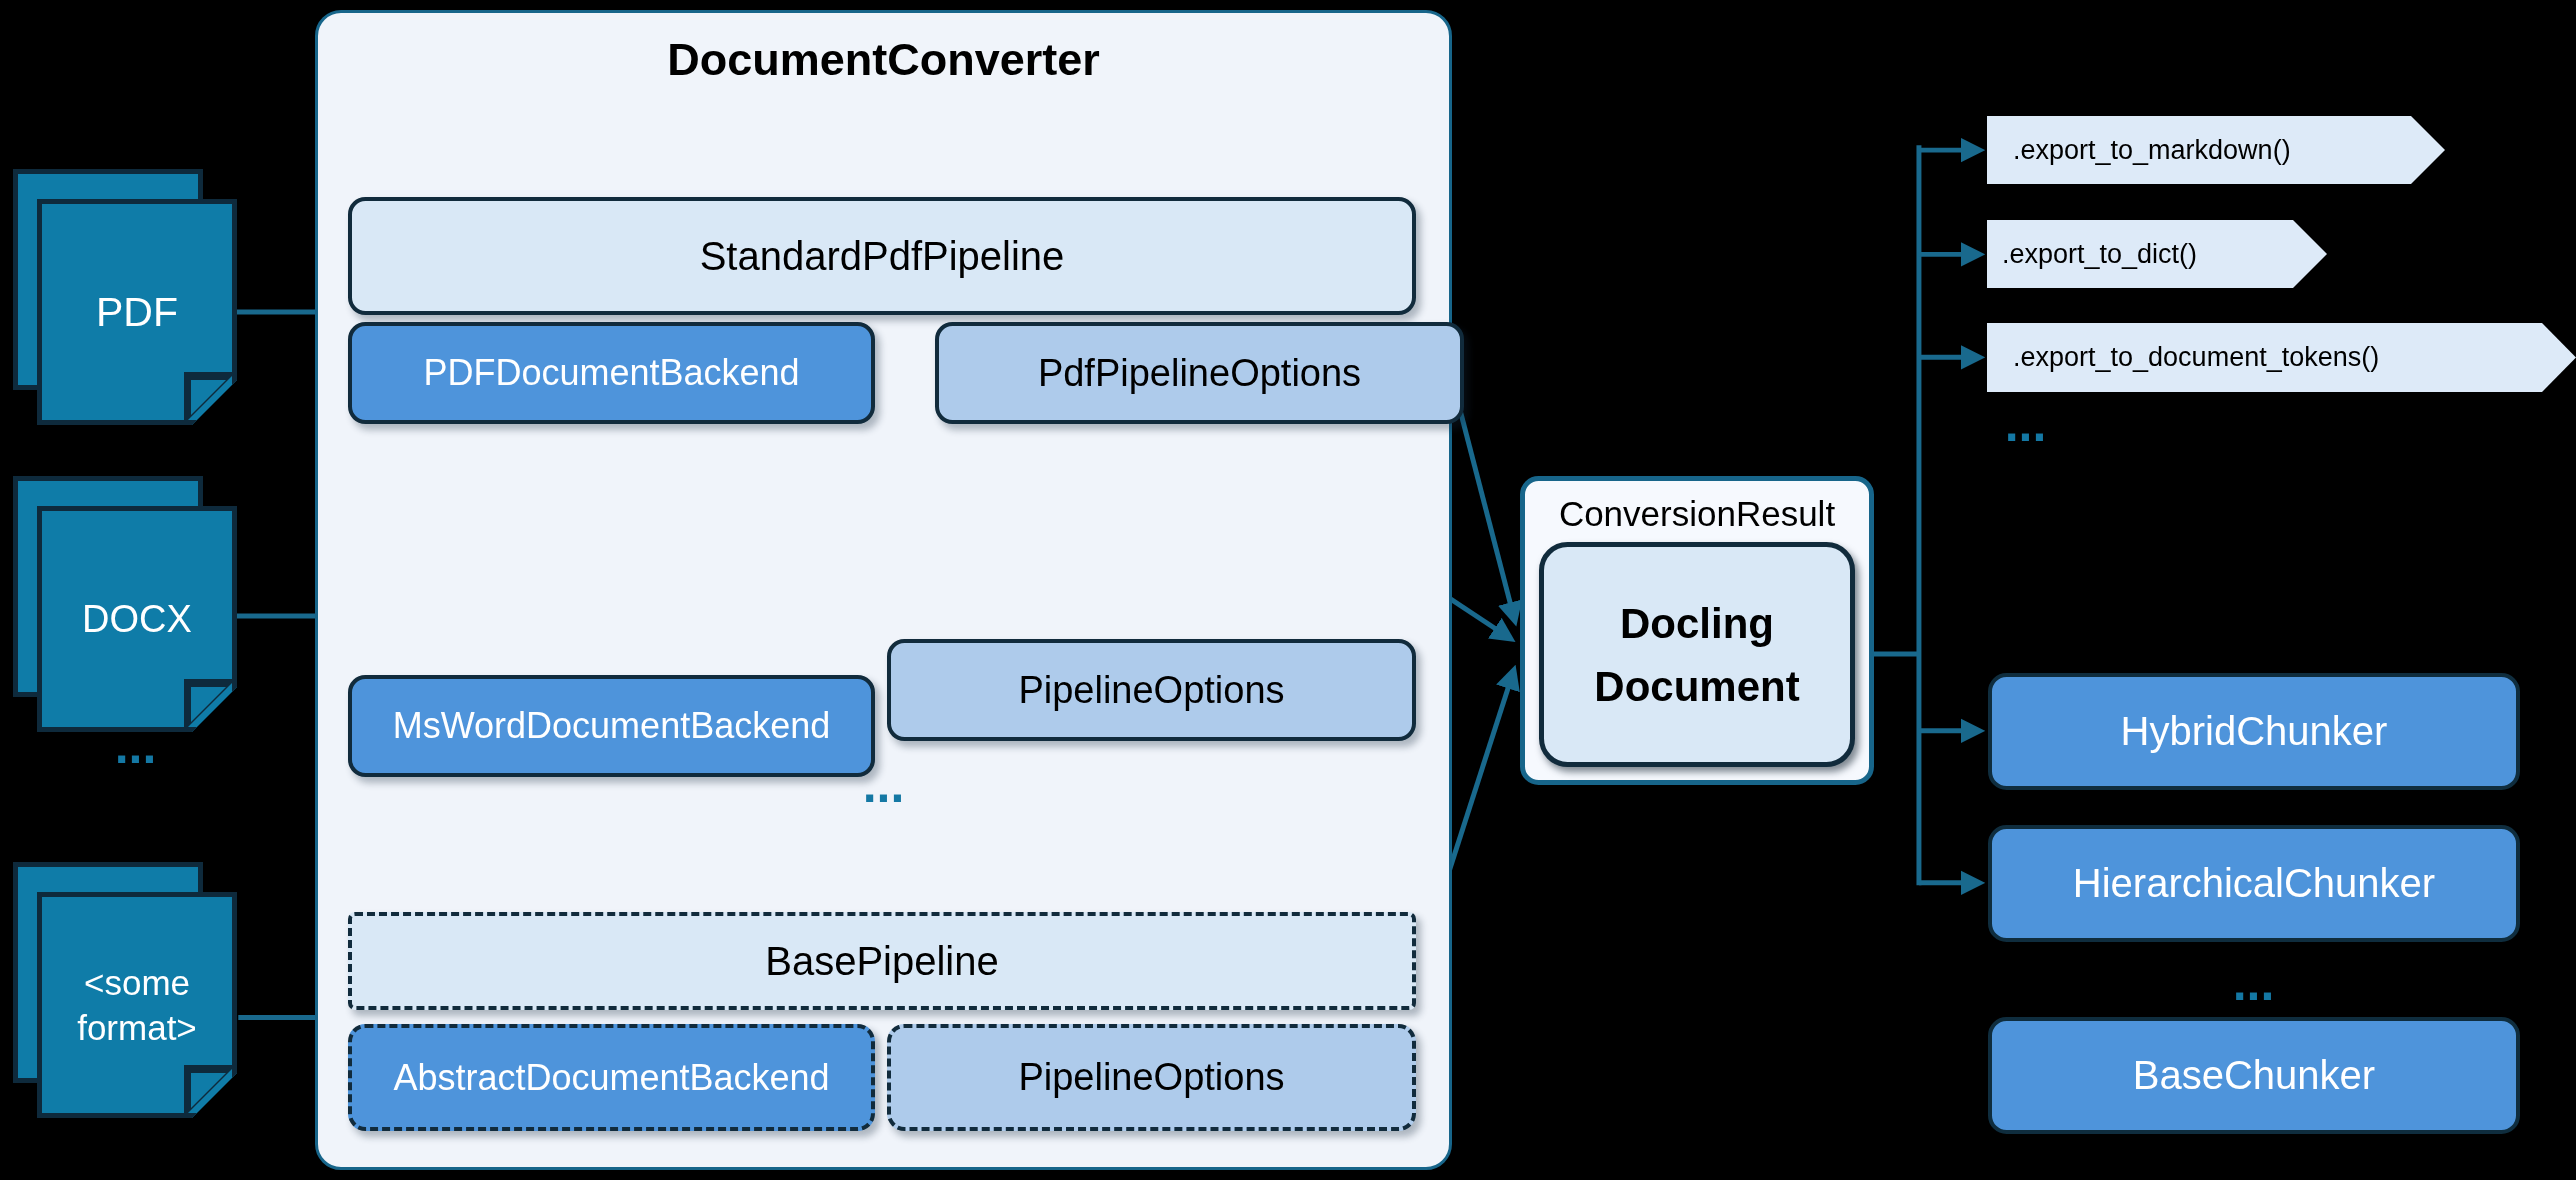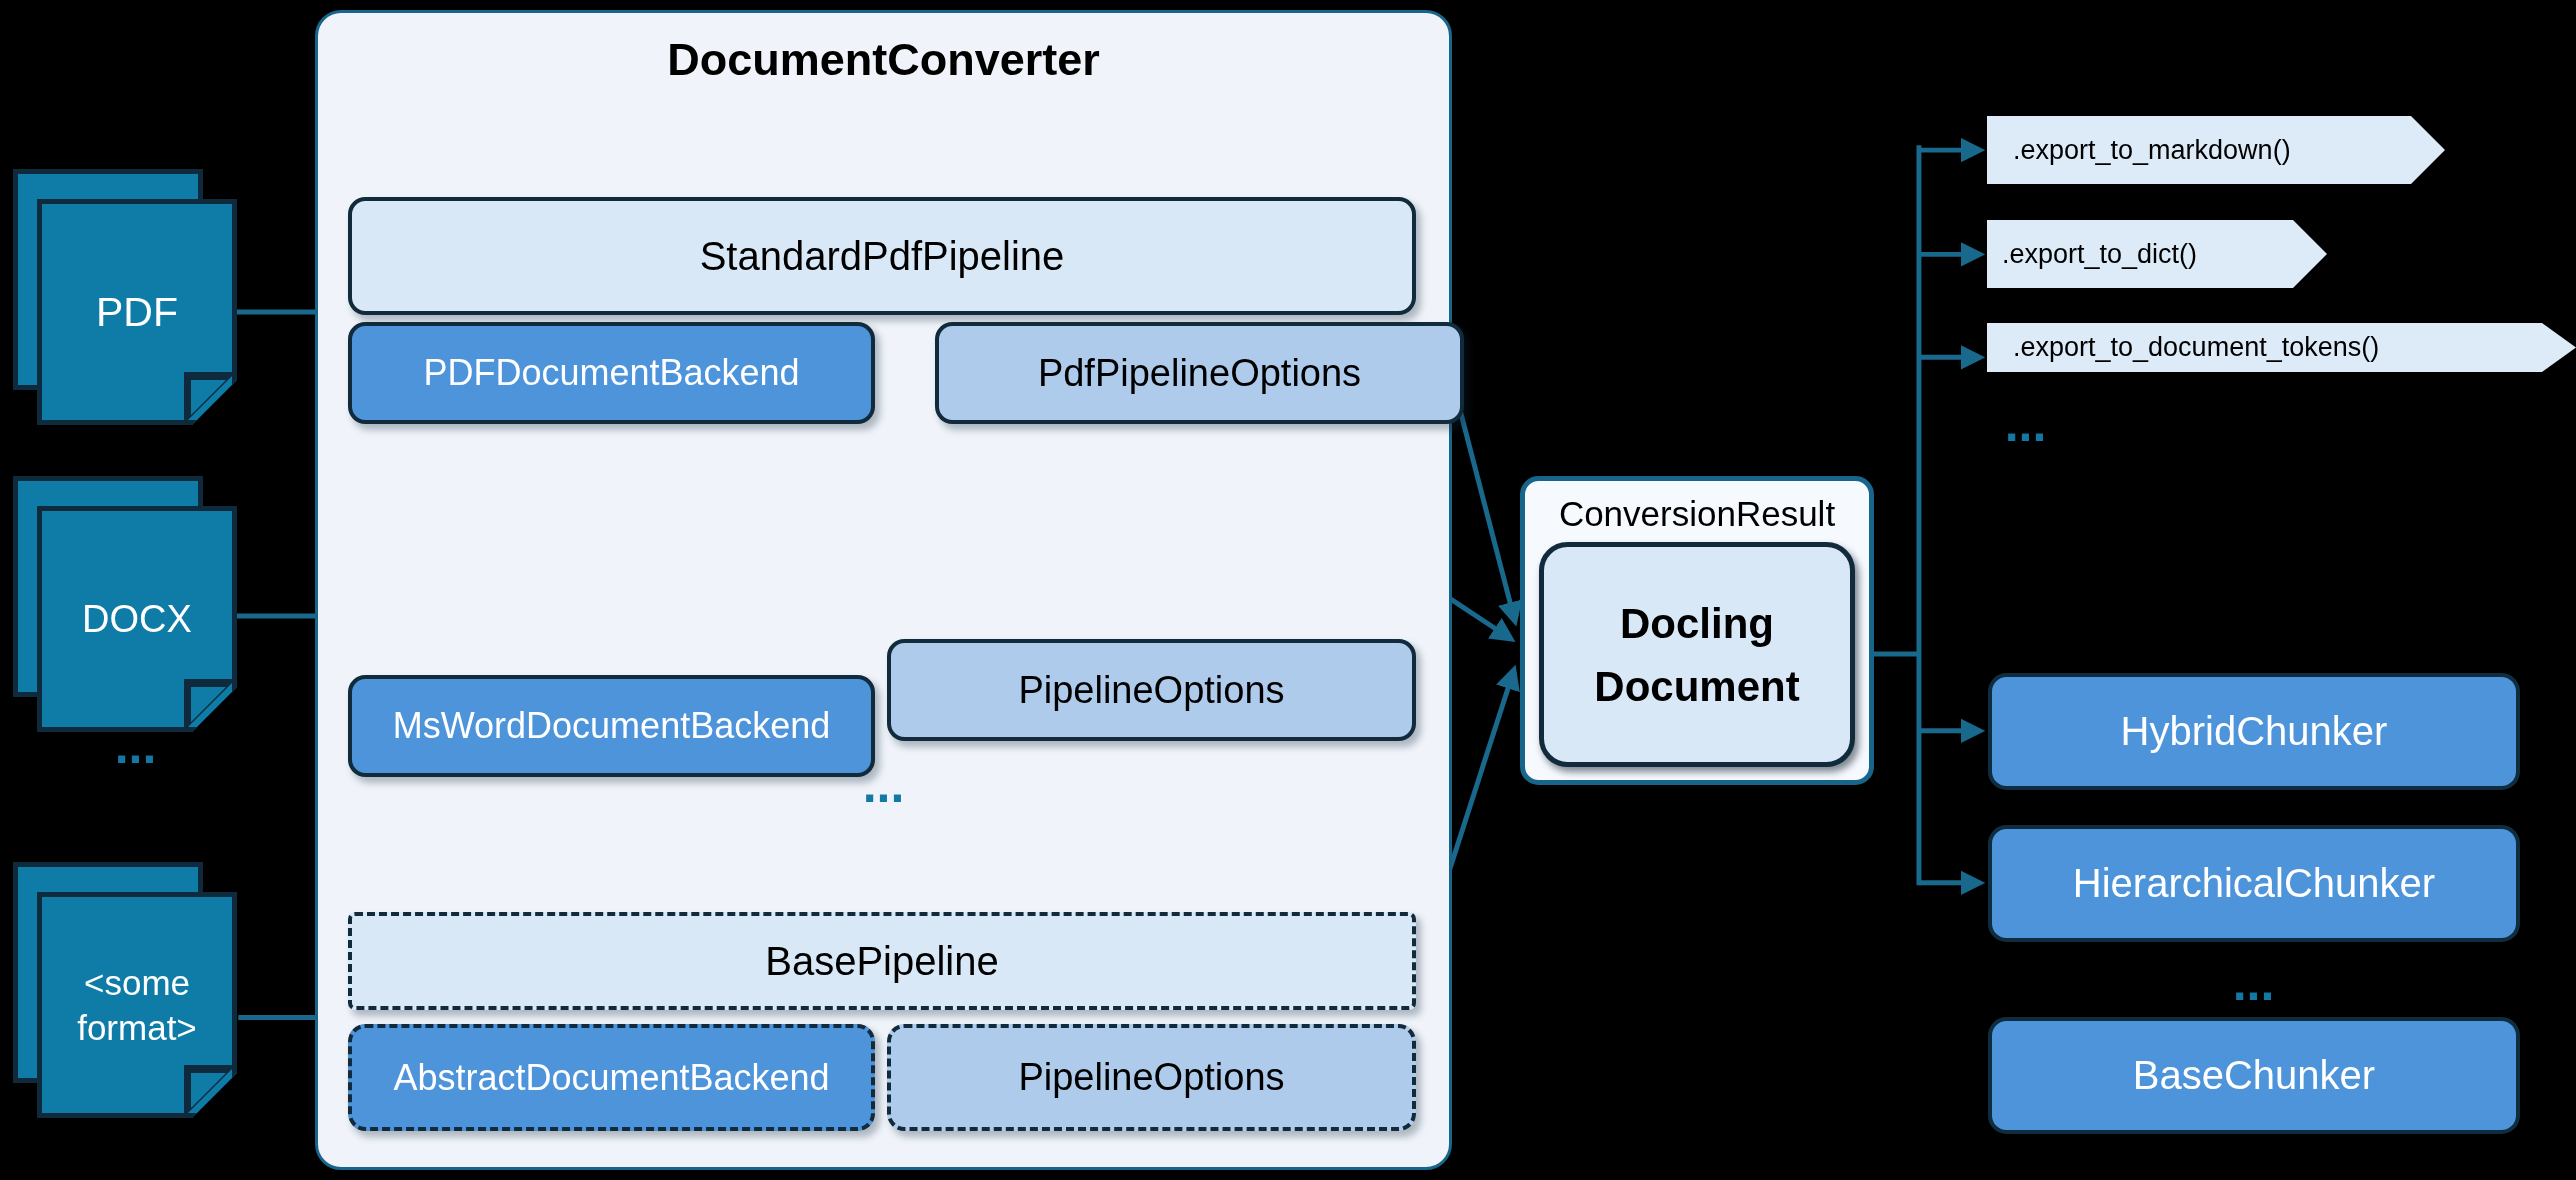--- a/index.html
+++ b/index.html
@@ -141,21 +141,21 @@
 
   <div class="abs result-box"></div>
   <div class="abs result-label">ConversionResult</div>
   <div class="abs docling-box">
     <span>Docling</span>
     <span>Document</span>
   </div>
 
   <div class="abs flag" style="left:1987px;top:116px;width:458px;height:68px;">.export_to_markdown()</div>
   <div class="abs flag" style="left:1987px;top:220px;width:340px;height:68px;padding-left:15px;">.export_to_dict()</div>
-  <div class="abs flag" style="left:1987px;top:323px;width:589px;height:49px;">.export_to_document_tokens()</div>
+  <div class="abs flag" style="left:1987px;top:323px;width:589px;height:69px;">.export_to_document_tokens()</div>
   <div class="abs dots" style="left:1979px;top:365px;">...</div>
 
   <div class="abs chunker" style="top:673px;">HybridChunker</div>
   <div class="abs chunker" style="top:825px;">HierarchicalChunker</div>
   <div class="abs dots" style="left:2207px;top:924px;">...</div>
   <div class="abs chunker dashed" style="top:1017px;">BaseChunker</div>
 
 </div>
 
 

